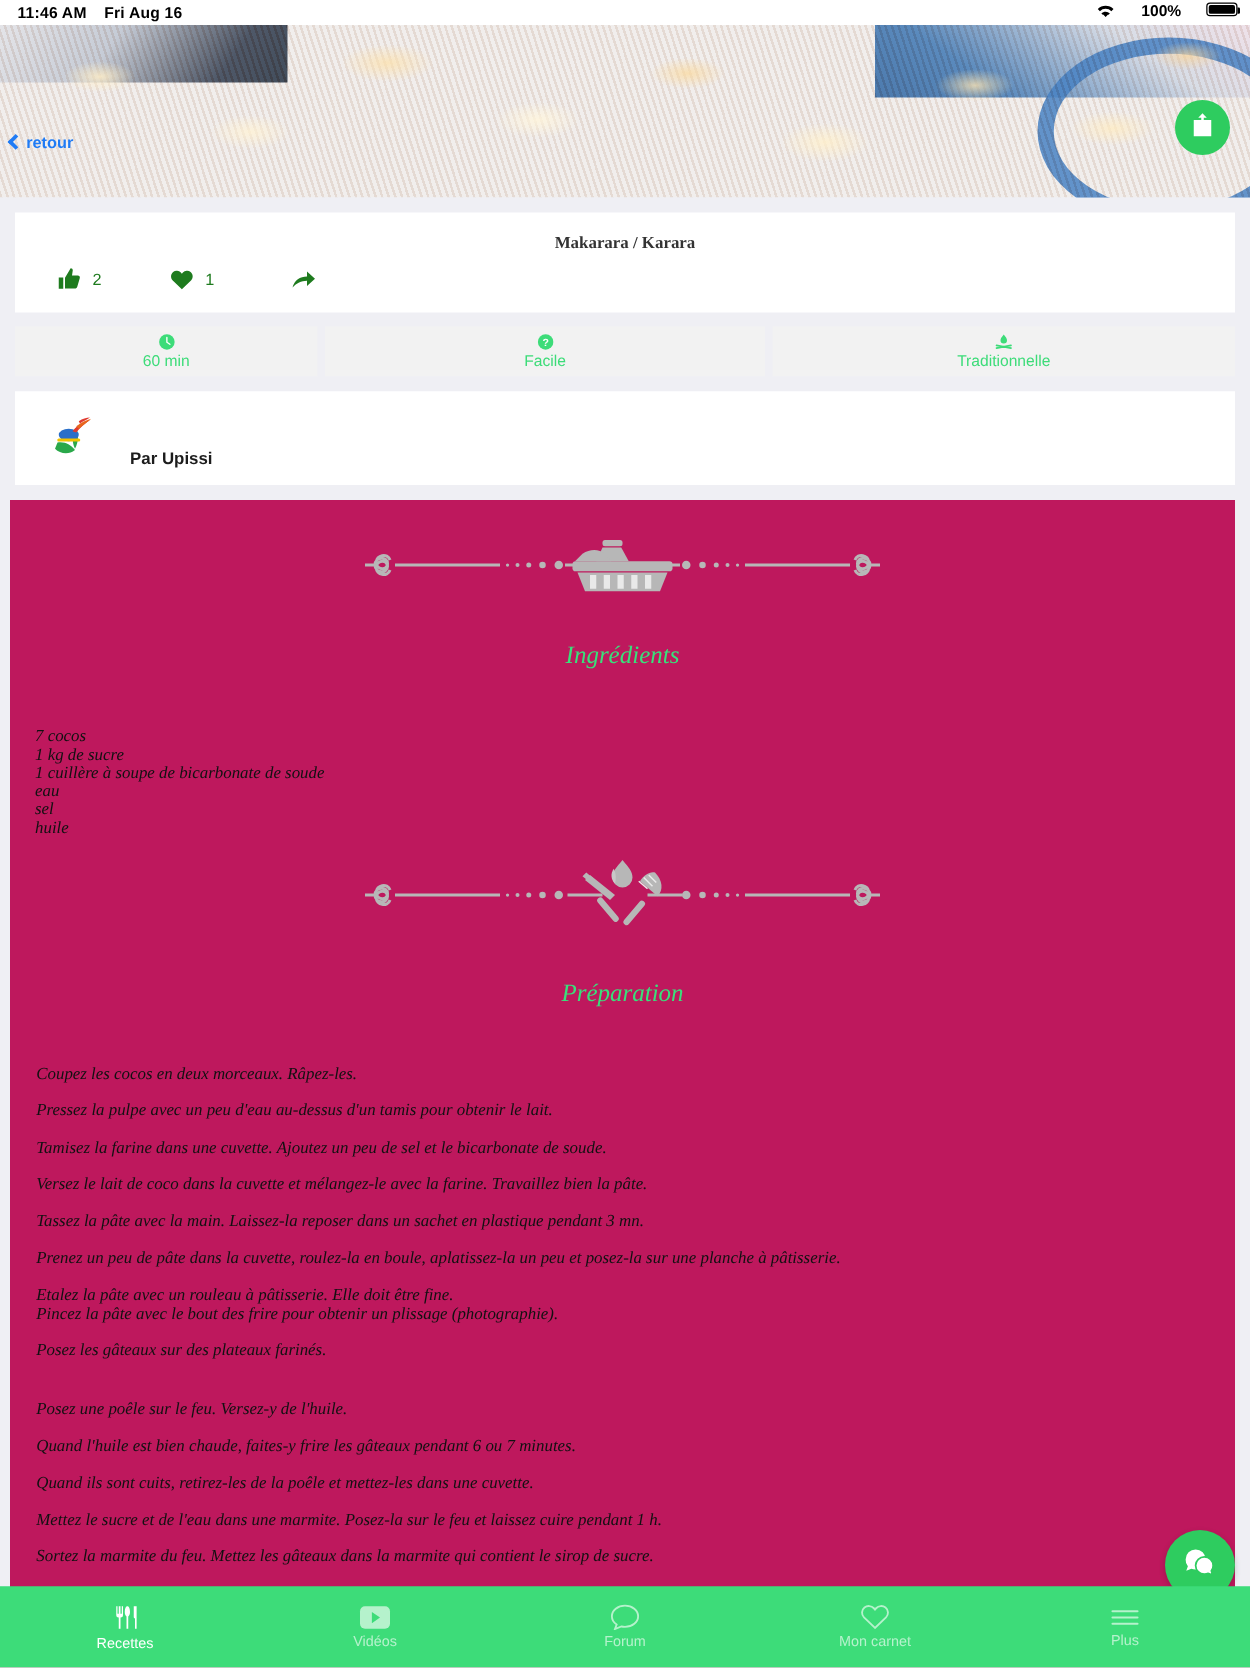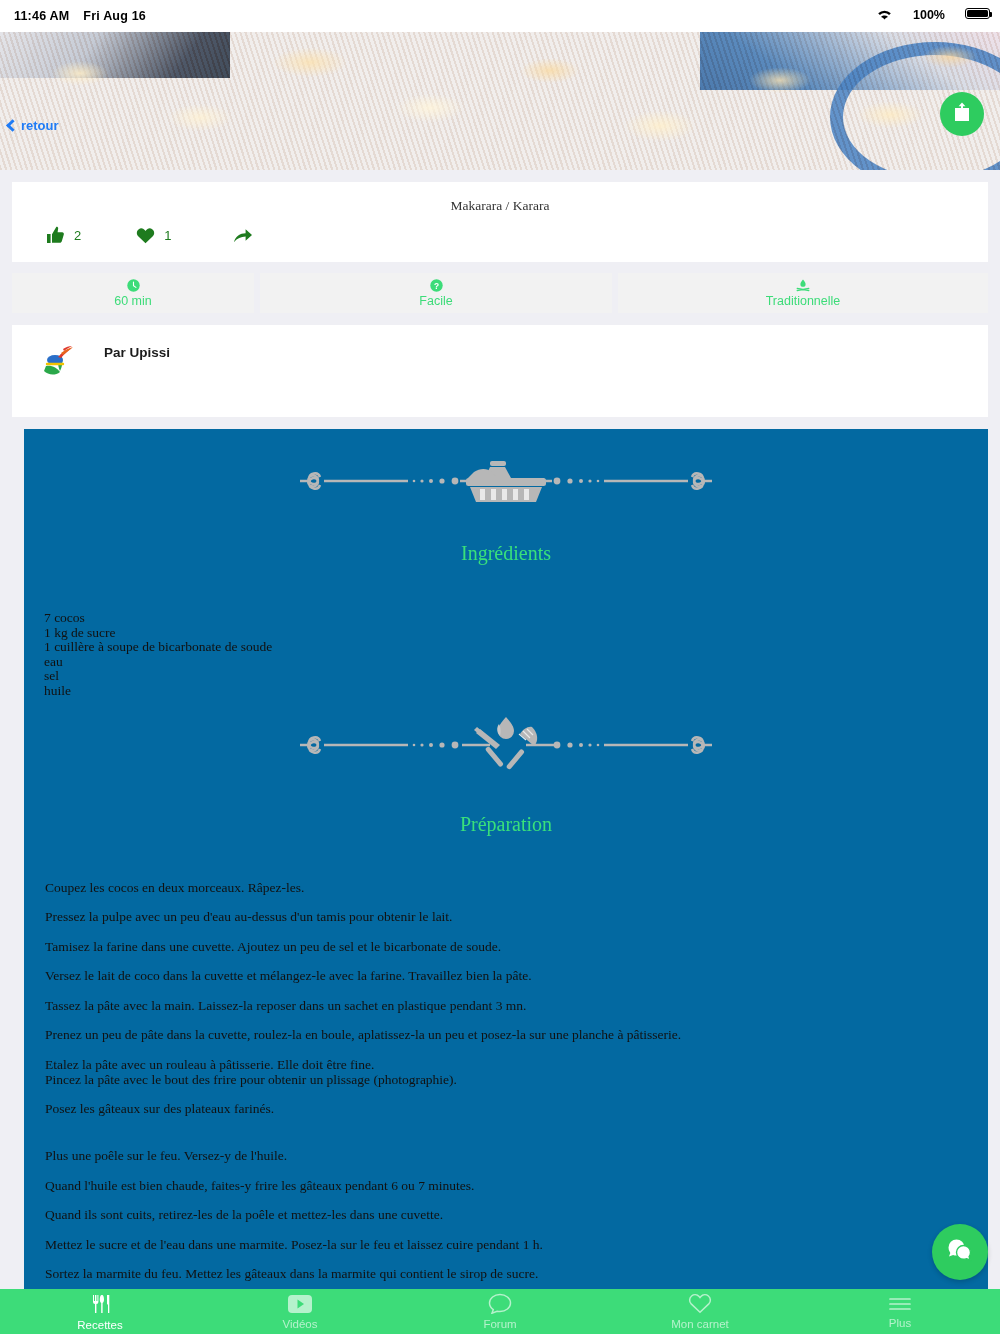--- a/index.html
+++ b/index.html
@@ -6,21 +6,21 @@
   html, body {
     width: 1000px; height: 1334px;
     background: #efeff4;
     font-family: "Liberation Sans", sans-serif;
     overflow: hidden;
   }
   .screen { position: relative; width: 1000px; height: 1334px; background: #efeff4; }
 
   
   .statusbar {
-    height: 32px; background: #ffffff;
+    height: 20px; background: #ffffff;
     display: flex; align-items: center;
     padding: 0 10px 0 14px;
     font-size: 12.5px; font-weight: bold; color: #000;
     position: relative; z-index: 30;
   }
   .sb-time { letter-spacing: .2px; }
   .sb-date { margin-left: 14px; letter-spacing: .2px; }
   .sb-right { margin-left: auto; display: flex; align-items: flex-start; gap: 20px; }
   .sb-pct { font-size: 12.5px; font-weight: bold; }
   .batt { width: 25px; height: 11px; border: 1.3px solid #000; border-radius: 3px;
@@ -86,21 +86,21 @@
   .share-fab svg { width: 20px; height: 22px; }
 
   
   .card { background: #fff; margin: 12px 12px 0 12px; }
   .card-title {
     text-align: center; color: #39e07b; font-family: "Liberation Serif", serif;
     font-size: 16px; letter-spacing: .6px; padding-top: 16px;
   }
   .card-sub {
     text-align: center; color: #333; font-family: "Liberation Serif", serif;
-    font-size: 13.5px; padding-top: 16px;
+    font-size: 13.5px; padding-top: 16px; font-weight: bold;
   }
   .reactions { display: flex; align-items: center; padding: 12px 0 18px 34px; gap: 0; }
   .react { display: flex; align-items: center; gap: 9px; color: #1e7b1e; cursor: pointer; }
   .react-count { font-size: 13px; color: #1e7b1e; }
   .react.heart { margin-left: 55px; }
   .react.fwd { margin-left: 62px; }
   .react svg { display: block; }
 
   
   .tiles { display: flex; gap: 6px; margin: 11px 12px 0 12px; }
@@ -109,25 +109,25 @@
     flex-direction: column; align-items: center; justify-content: center;
     gap: 2px; cursor: pointer;
   }
   .tile:nth-child(1) { flex: 0 0 242px; }
   .tile:nth-child(2) { flex: 0 0 352px; }
   .tile:nth-child(3) { flex: 1; }
   .tile-icon { height: 13px; display: flex; align-items: center; }
   .tile-label { font-size: 12.5px; color: #3ddc79; }
 
   
-  .author { display: flex; align-items: flex-start; gap: 20px; padding: 20px 0 32px 30px; }
+  .author { display: flex; align-items: flex-end; gap: 20px; padding: 20px 0 14px 30px; }
   .author-name { font-size: 13.5px; color: #1c1c1c; font-weight: bold; }
 
   
-  .bodycard { background: #0369a1; margin: 12px 12px 0 24px; padding-bottom: 10px; }
+  .bodycard { background: #be185d; margin: 12px 12px 0 8px; padding-bottom: 10px; font-style: italic; }
   .divider { display: flex; align-items: center; justify-content: center;
              padding: 30px 0 0 0; }
   .section-head {
     text-align: center; color: #39e07b; font-family: "Liberation Serif", serif;
     font-size: 20px; padding-top: 38px;
   }
   .ing-list {
     font-family: "Liberation Serif", serif; font-size: 13.5px; color: #111;
     line-height: 14.6px; padding: 46px 0 0 20px;
   }
@@ -141,21 +141,21 @@
   
   .chat-fab {
     position: absolute; right: 12px; bottom: 54px; width: 56px; height: 56px;
     border-radius: 50%; background: #2ecc5f; display: flex;
     align-items: center; justify-content: center; cursor: pointer;
     box-shadow: 0 2px 5px rgba(0,0,0,.18); z-index: 20;
   }
 
   
   .tabbar {
-    position: absolute; left: 0; right: 0; bottom: 0; height: 45px;
+    position: absolute; left: 0; right: 0; bottom: 0; height: 65px;
     background: #3ddc79; display: flex; z-index: 25;
   }
   .tab {
     flex: 1; display: flex; flex-direction: column; align-items: center;
     justify-content: center; gap: 4px; cursor: pointer;
     color: rgba(255,255,255,.62);
   }
   .tab.active { color: #ffffff; }
   .tab-label { font-size: 11.5px; }
   .tab svg { display: block; }
@@ -376,21 +376,21 @@
     <div class="steps">
       <div class="step">Coupez les cocos en deux morceaux. Râpez-les.</div>
       <div class="step">Pressez la pulpe avec un peu d'eau au-dessus d'un tamis pour obtenir le lait.</div>
       <div class="step">Tamisez la farine dans une cuvette. Ajoutez un peu de sel et le bicarbonate de soude.</div>
       <div class="step">Versez le lait de coco dans la cuvette et mélangez-le avec la farine. Travaillez bien la pâte.</div>
       <div class="step">Tassez la pâte avec la main. Laissez-la reposer dans un sachet en plastique pendant 3 mn.</div>
       <div class="step">Prenez un peu de pâte dans la cuvette, roulez-la en boule, aplatissez-la un peu et posez-la sur une planche à pâtisserie.</div>
       <div class="step" style="margin-bottom:0">Etalez la pâte avec un rouleau à pâtisserie. Elle doit être fine.</div>
       <div class="step">Pincez la pâte avec le bout des frire pour obtenir un plissage (photographie).</div>
       <div class="step gap">Posez les gâteaux sur des plateaux farinés.</div>
-      <div class="step">Plus une poêle sur le feu. Versez-y de l'huile.</div>
+      <div class="step">Posez une poêle sur le feu. Versez-y de l'huile.</div>
       <div class="step">Quand l'huile est bien chaude, faites-y frire les gâteaux pendant 6 ou 7 minutes.</div>
       <div class="step">Quand ils sont cuits, retirez-les de la poêle et mettez-les dans une cuvette.</div>
       <div class="step">Mettez le sucre et de l'eau dans une marmite. Posez-la sur le feu et laissez cuire pendant 1 h.</div>
       <div class="step">Sortez la marmite du feu. Mettez les gâteaux dans la marmite qui contient le sirop de sucre.</div>
     </div>
   </div>
 
   <div class="chat-fab">
     <span>
       <svg width="26" height="24" viewBox="0 0 26 24">

